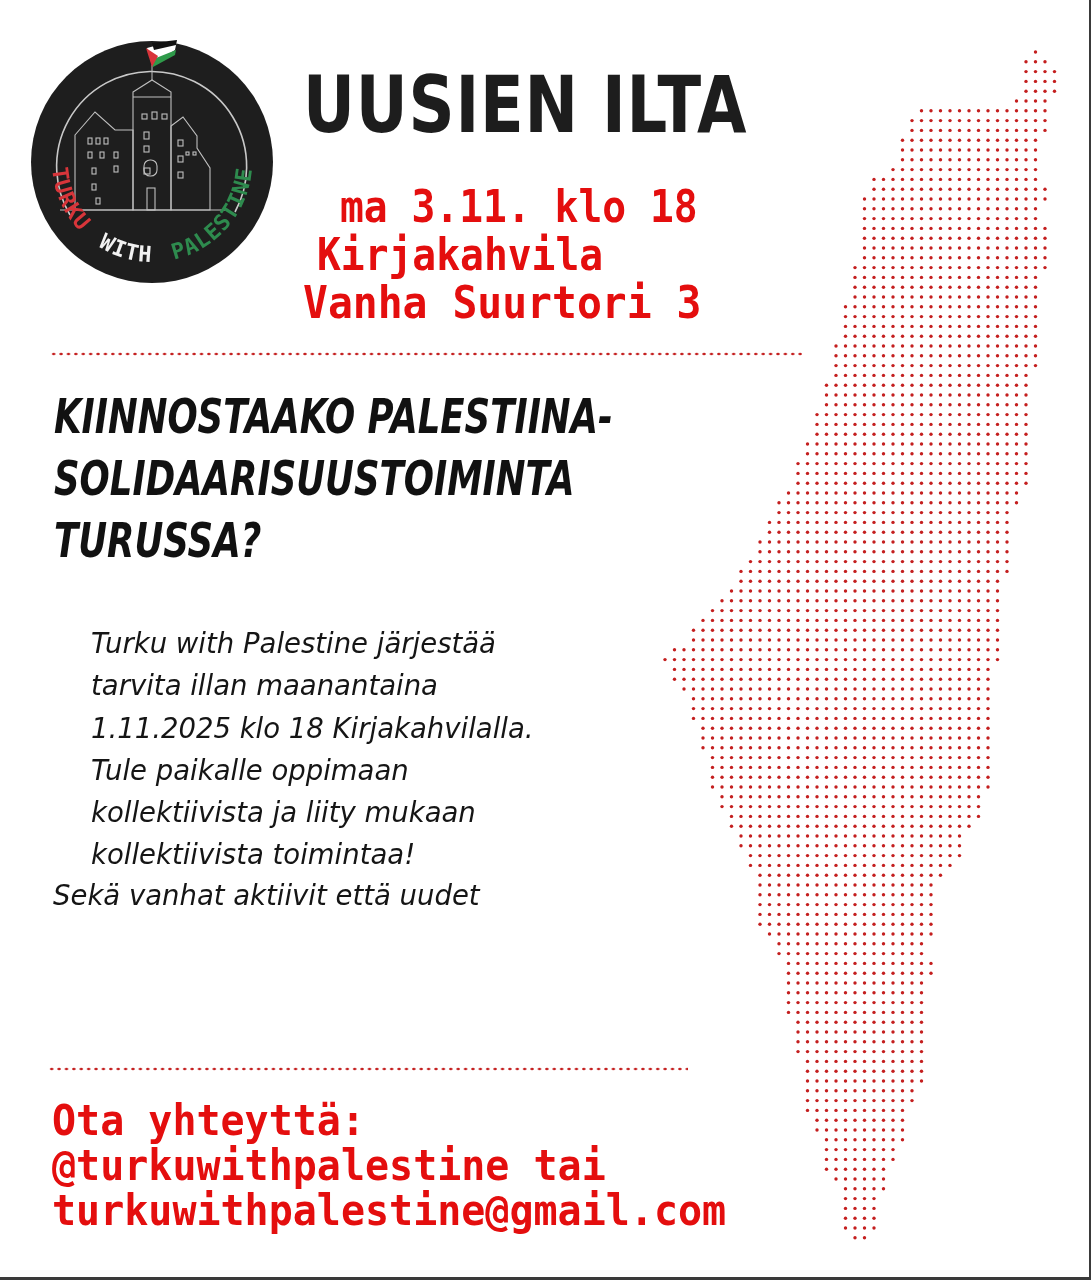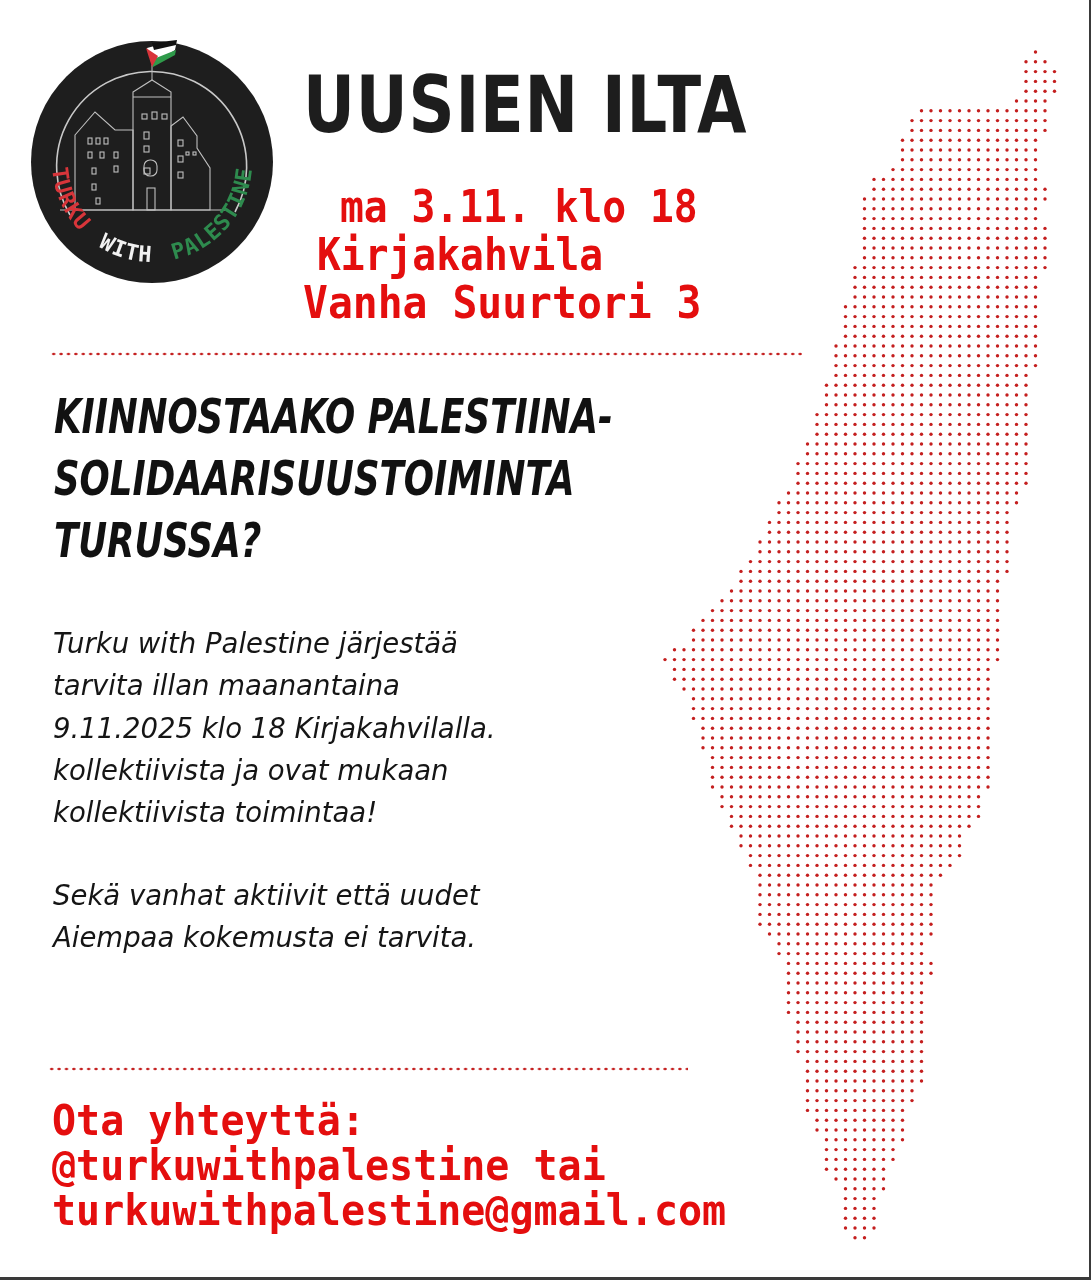--- a/index.html
+++ b/index.html
@@ -10,21 +10,21 @@
   .title { position:absolute; left:303px; top:66px; font-family:"DejaVu Sans", sans-serif; font-weight:bold; font-size:78px; line-height:1; color:#1d1d1d; letter-spacing:1px; transform:scaleX(0.82); transform-origin:left top; white-space:nowrap; }
   .red-mono { font-family:"DejaVu Sans Mono", monospace; font-weight:bold; color:#e40e0e; white-space:nowrap; position:absolute; line-height:1; }
   .ev1 { left:340px; top:185px; font-size:44px; transform:scaleX(0.9); transform-origin:left top; }
   .ev2 { left:317px; top:233px; font-size:44px; transform:scaleX(0.9); transform-origin:left top; }
   .ev3 { left:303px; top:281px; font-size:44px; transform:scaleX(0.94); transform-origin:left top; }
   .divider { position:absolute; height:4px; background-image: radial-gradient(circle, #c41e1e 1.4px, transparent 1.6px); background-size:7.4px 4px; background-repeat:repeat-x; }
   .div1 { left:50px; top:352px; width:752px; }
   .div2 { left:48px; top:1067px; width:640px; }
   .headline { position:absolute; left:54px; top:385px; font-family:"DejaVu Sans", sans-serif; font-weight:bold; font-style:italic; font-size:48px; line-height:62px; color:#111; transform:scaleX(0.74); transform-origin:left top; white-space:nowrap; }
   .body { position:absolute; left:53px; font-family:"DejaVu Sans", sans-serif; font-style:italic; font-size:27.5px; line-height:42.3px; color:#151515; white-space:nowrap; }
-  .p1 { top:622px; }
+  .p1 { top:622px;margin-left:38px; }
   .p2 { top:874px; }
   .contact { position:absolute; left:52px; top:1098px; font-family:"DejaVu Sans Mono", monospace; font-weight:bold; font-size:43px; line-height:45px; color:#e40e0e; white-space:nowrap; transform:scaleX(0.93); transform-origin:left top; }
 </style>
 </head>
 <body>
 
 <svg id="map" xmlns="http://www.w3.org/2000/svg" width="1091" height="1280">
     <circle cx="1035.5" cy="52.0" r="1.7" fill="#c41e1e"></circle>
     <circle cx="1026.0" cy="61.8" r="1.7" fill="#c41e1e"></circle>
     <circle cx="1035.5" cy="61.8" r="1.7" fill="#c41e1e"></circle>
@@ -2508,28 +2508,28 @@
 
 <div class="headline">
   <div>KIINNOSTAAKO PALESTIINA-</div>
   <div>SOLIDAARISUUSTOIMINTA</div>
   <div>TURUSSA?</div>
 </div>
 
 <div class="body p1">
   <div>Turku with Palestine järjestää</div>
   <div>tarvita illan maanantaina</div>
-  <div>9.11.2025 klo 18 Kirjakahvilalla.</div>
-  <div>kollektiivista ja ovat mukaan</div>
+  <div>1.11.2025 klo 18 Kirjakahvilalla.</div>
+  <div>Tule paikalle oppimaan</div>
+  <div>kollektiivista ja liity mukaan</div>
   <div>kollektiivista toimintaa!</div>
 </div>
 
 <div class="body p2">
   <div>Sekä vanhat aktiivit että uudet</div>
-  <div>Aiempaa kokemusta ei tarvita.</div>
 </div>
 
 <div class="divider div2"></div>
 
 <div class="contact">
   <div>Ota yhteyttä:</div>
   <div>@turkuwithpalestine tai</div>
   <div>turkuwithpalestine@gmail.com</div>
 </div>
 

